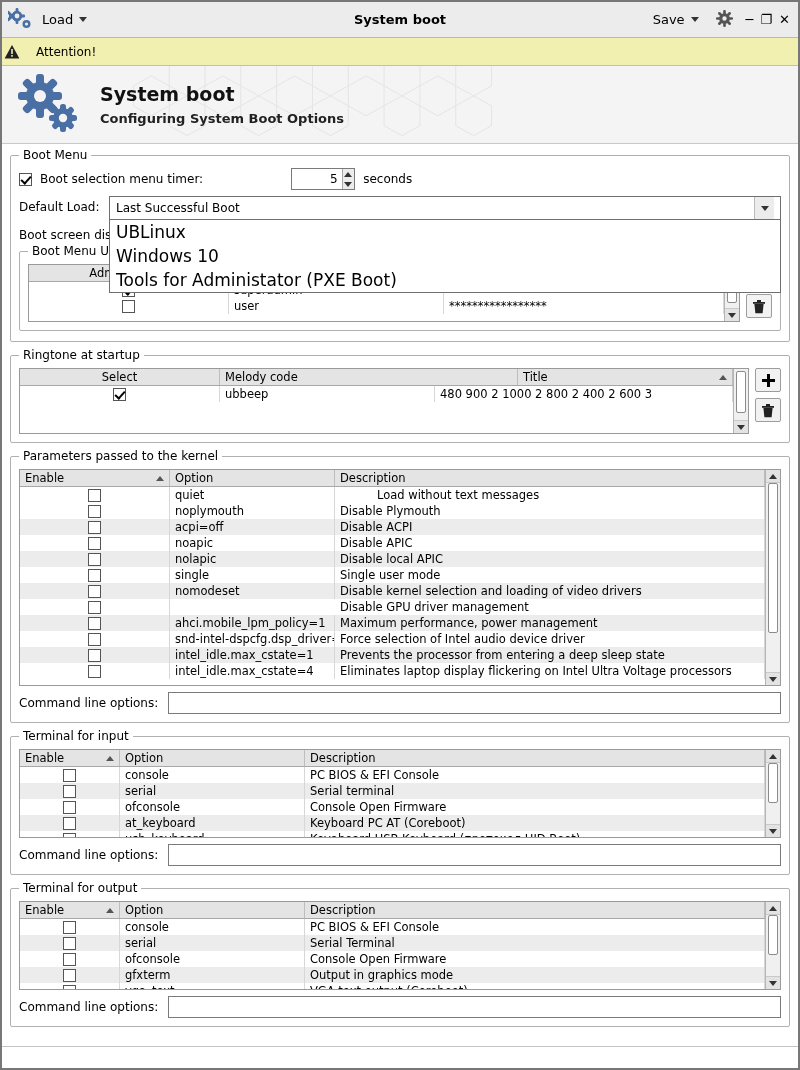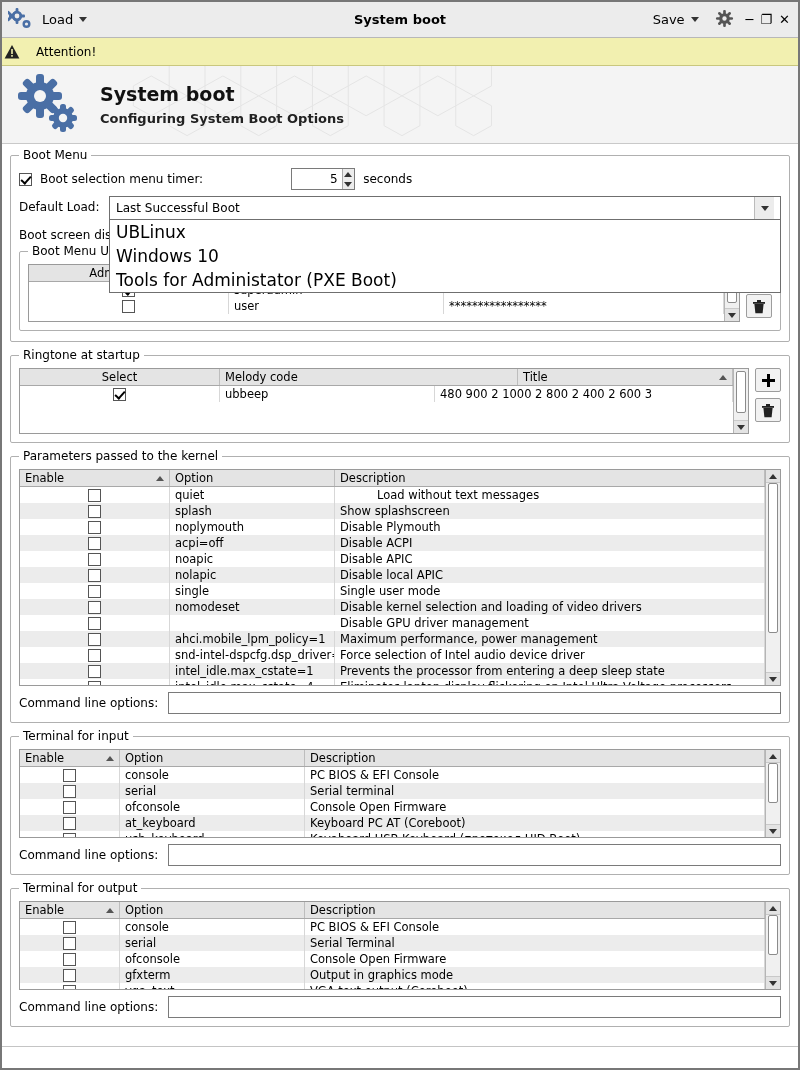--- a/index.html
+++ b/index.html
@@ -544,27 +544,20 @@
             <div class="th" style="flex:1;">Description</div>
           </div>
           <div class="tbody" id="kernel-rows">
               <div class="tr">
                 <div class="td center" style="width: 150px;">
                   <span class="cb"></span>
                 </div>
                 <div class="td" style="width: 165px;">quiet</div>
                 <div class="td" style="flex: 1 1 0%; margin-left: 37px;">Load without text messages</div>
               </div>
-              <div class="tr alt">
-                <div class="td center" style="width: 150px;">
-                  <span class="cb"></span>
-                </div>
-                <div class="td" style="width: 165px;">splash</div>
-                <div class="td" style="flex: 1 1 0%;">Show splashscreen</div>
-              </div>
               <div class="tr">
                 <div class="td center" style="width: 150px;">
                   <span class="cb"></span>
                 </div>
                 <div class="td" style="width: 165px;">noplymouth</div>
                 <div class="td" style="flex: 1 1 0%;">Disable Plymouth</div>
               </div>
               <div class="tr alt">
                 <div class="td center" style="width: 150px;">
                   <span class="cb"></span>

